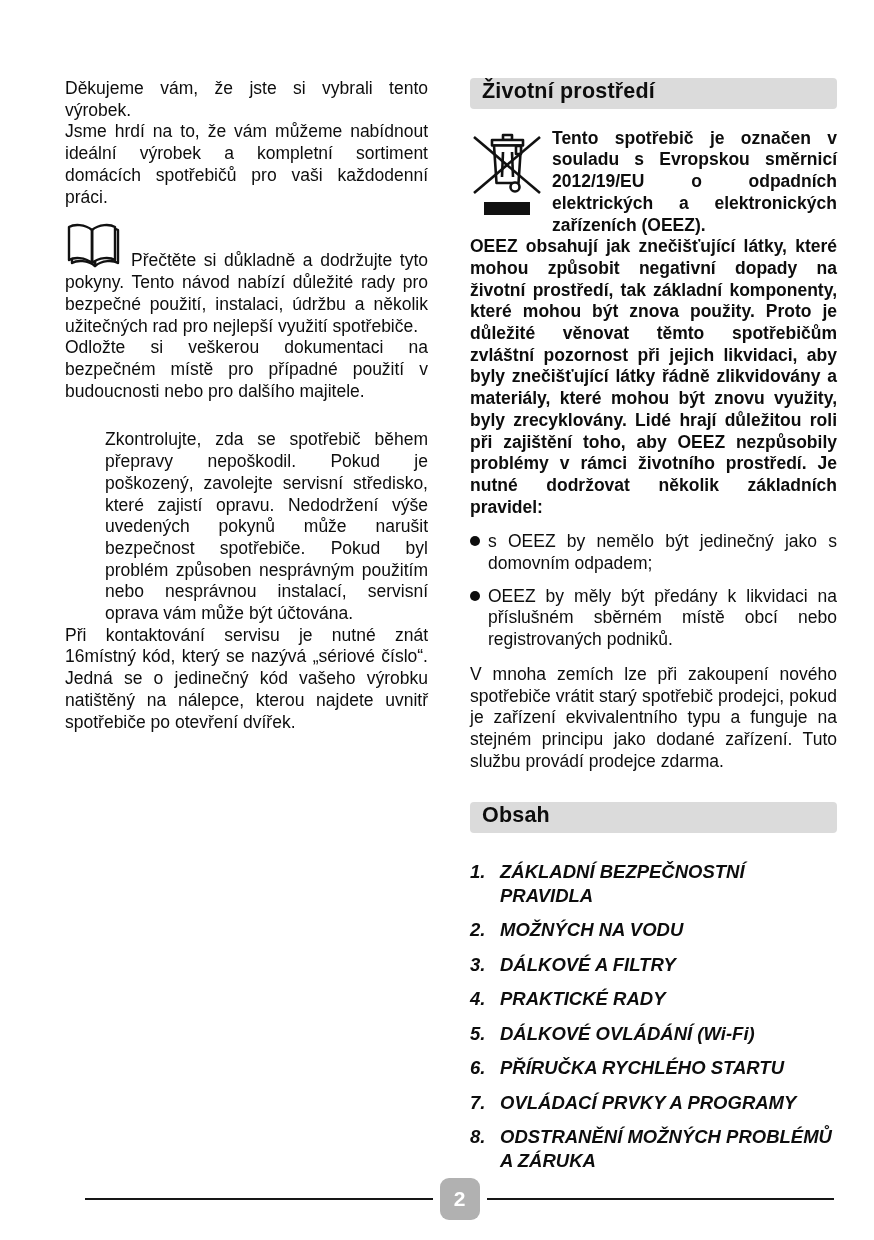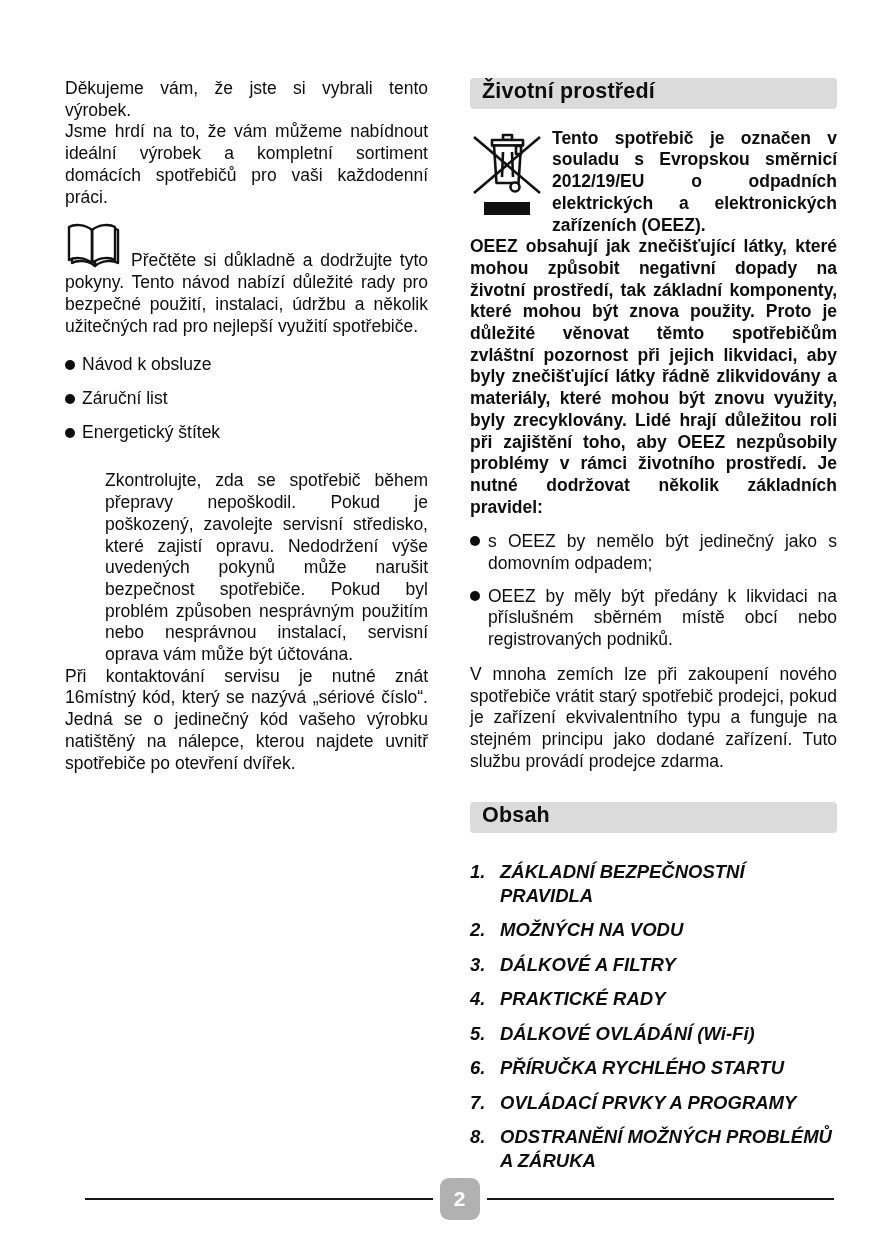--- a/index.html
+++ b/index.html
@@ -108,36 +108,23 @@
       <span class="book-icon"><svg viewBox="0 0 56 50" aria-hidden="true">
         <g fill="none" stroke="#111" stroke-width="2.4" stroke-linejoin="round">
           <path d="M30,11 C37,5 48,5 53,8 L53,41 C48,38 37,38 30,44 Z" fill="#fff"></path>
           <path d="M30,11 C23,5 12,5 7,8 L7,41 C12,38 23,38 30,44 Z" fill="#fff"></path>
           <path d="M27,8 C34,2 45,2 50,5 L50,38 C45,35 34,35 27,41 Z" fill="#fff"></path>
           <path d="M27,8 C20,2 9,2 4,5 L4,38 C9,35 20,35 27,41 Z" fill="#fff"></path>
           <line x1="27" y1="8" x2="27" y2="41"></line>
         </g>
       </svg></span><span>Přečtěte si důkladně a dodržujte tyto pokyny. Tento návod nabízí důležité rady pro bezpečné použití, instalaci, údržbu a několik užitečných rad pro nejlepší využití spotřebiče.</span>
     </p>
-
-
-    <div class="pack-list">
-      <div class="pack-item">
-        <span class="bullet"></span>
-        <span>Návod k obsluze</span>
-      </div>
-      <div class="pack-item">
-        <span class="bullet"></span>
-        <span>Záruční list</span>
-      </div>
-      <div class="pack-item">
-        <span class="bullet"></span>
-        <span>Energetický štítek</span>
-      </div>
-    </div>
+    <p>Odložte si veškerou dokumentaci na bezpečném místě pro případné použití v budoucnosti nebo pro dalšího majitele.</p>
+
+
 
     <p class="transport">Zkontrolujte, zda se spotřebič během přepravy nepoškodil. Pokud je poškozený, zavolejte servisní středisko, které zajistí opravu. Nedodržení výše uvedených pokynů může narušit bezpečnost spotřebiče. Pokud byl problém způsoben nesprávným použitím nebo nesprávnou instalací, servisní oprava vám může být účtována.</p>
     <p>Při kontaktování servisu je nutné znát 16místný kód, který se nazývá „sériové číslo“. Jedná se o jedinečný kód vašeho výrobku natištěný na nálepce, kterou najdete uvnitř spotřebiče po otevření dvířek.</p>
   </div>
 
   <div class="col col-right">
 
     <div class="section-title">Životní prostředí</div>
 
     <div class="env-block">

